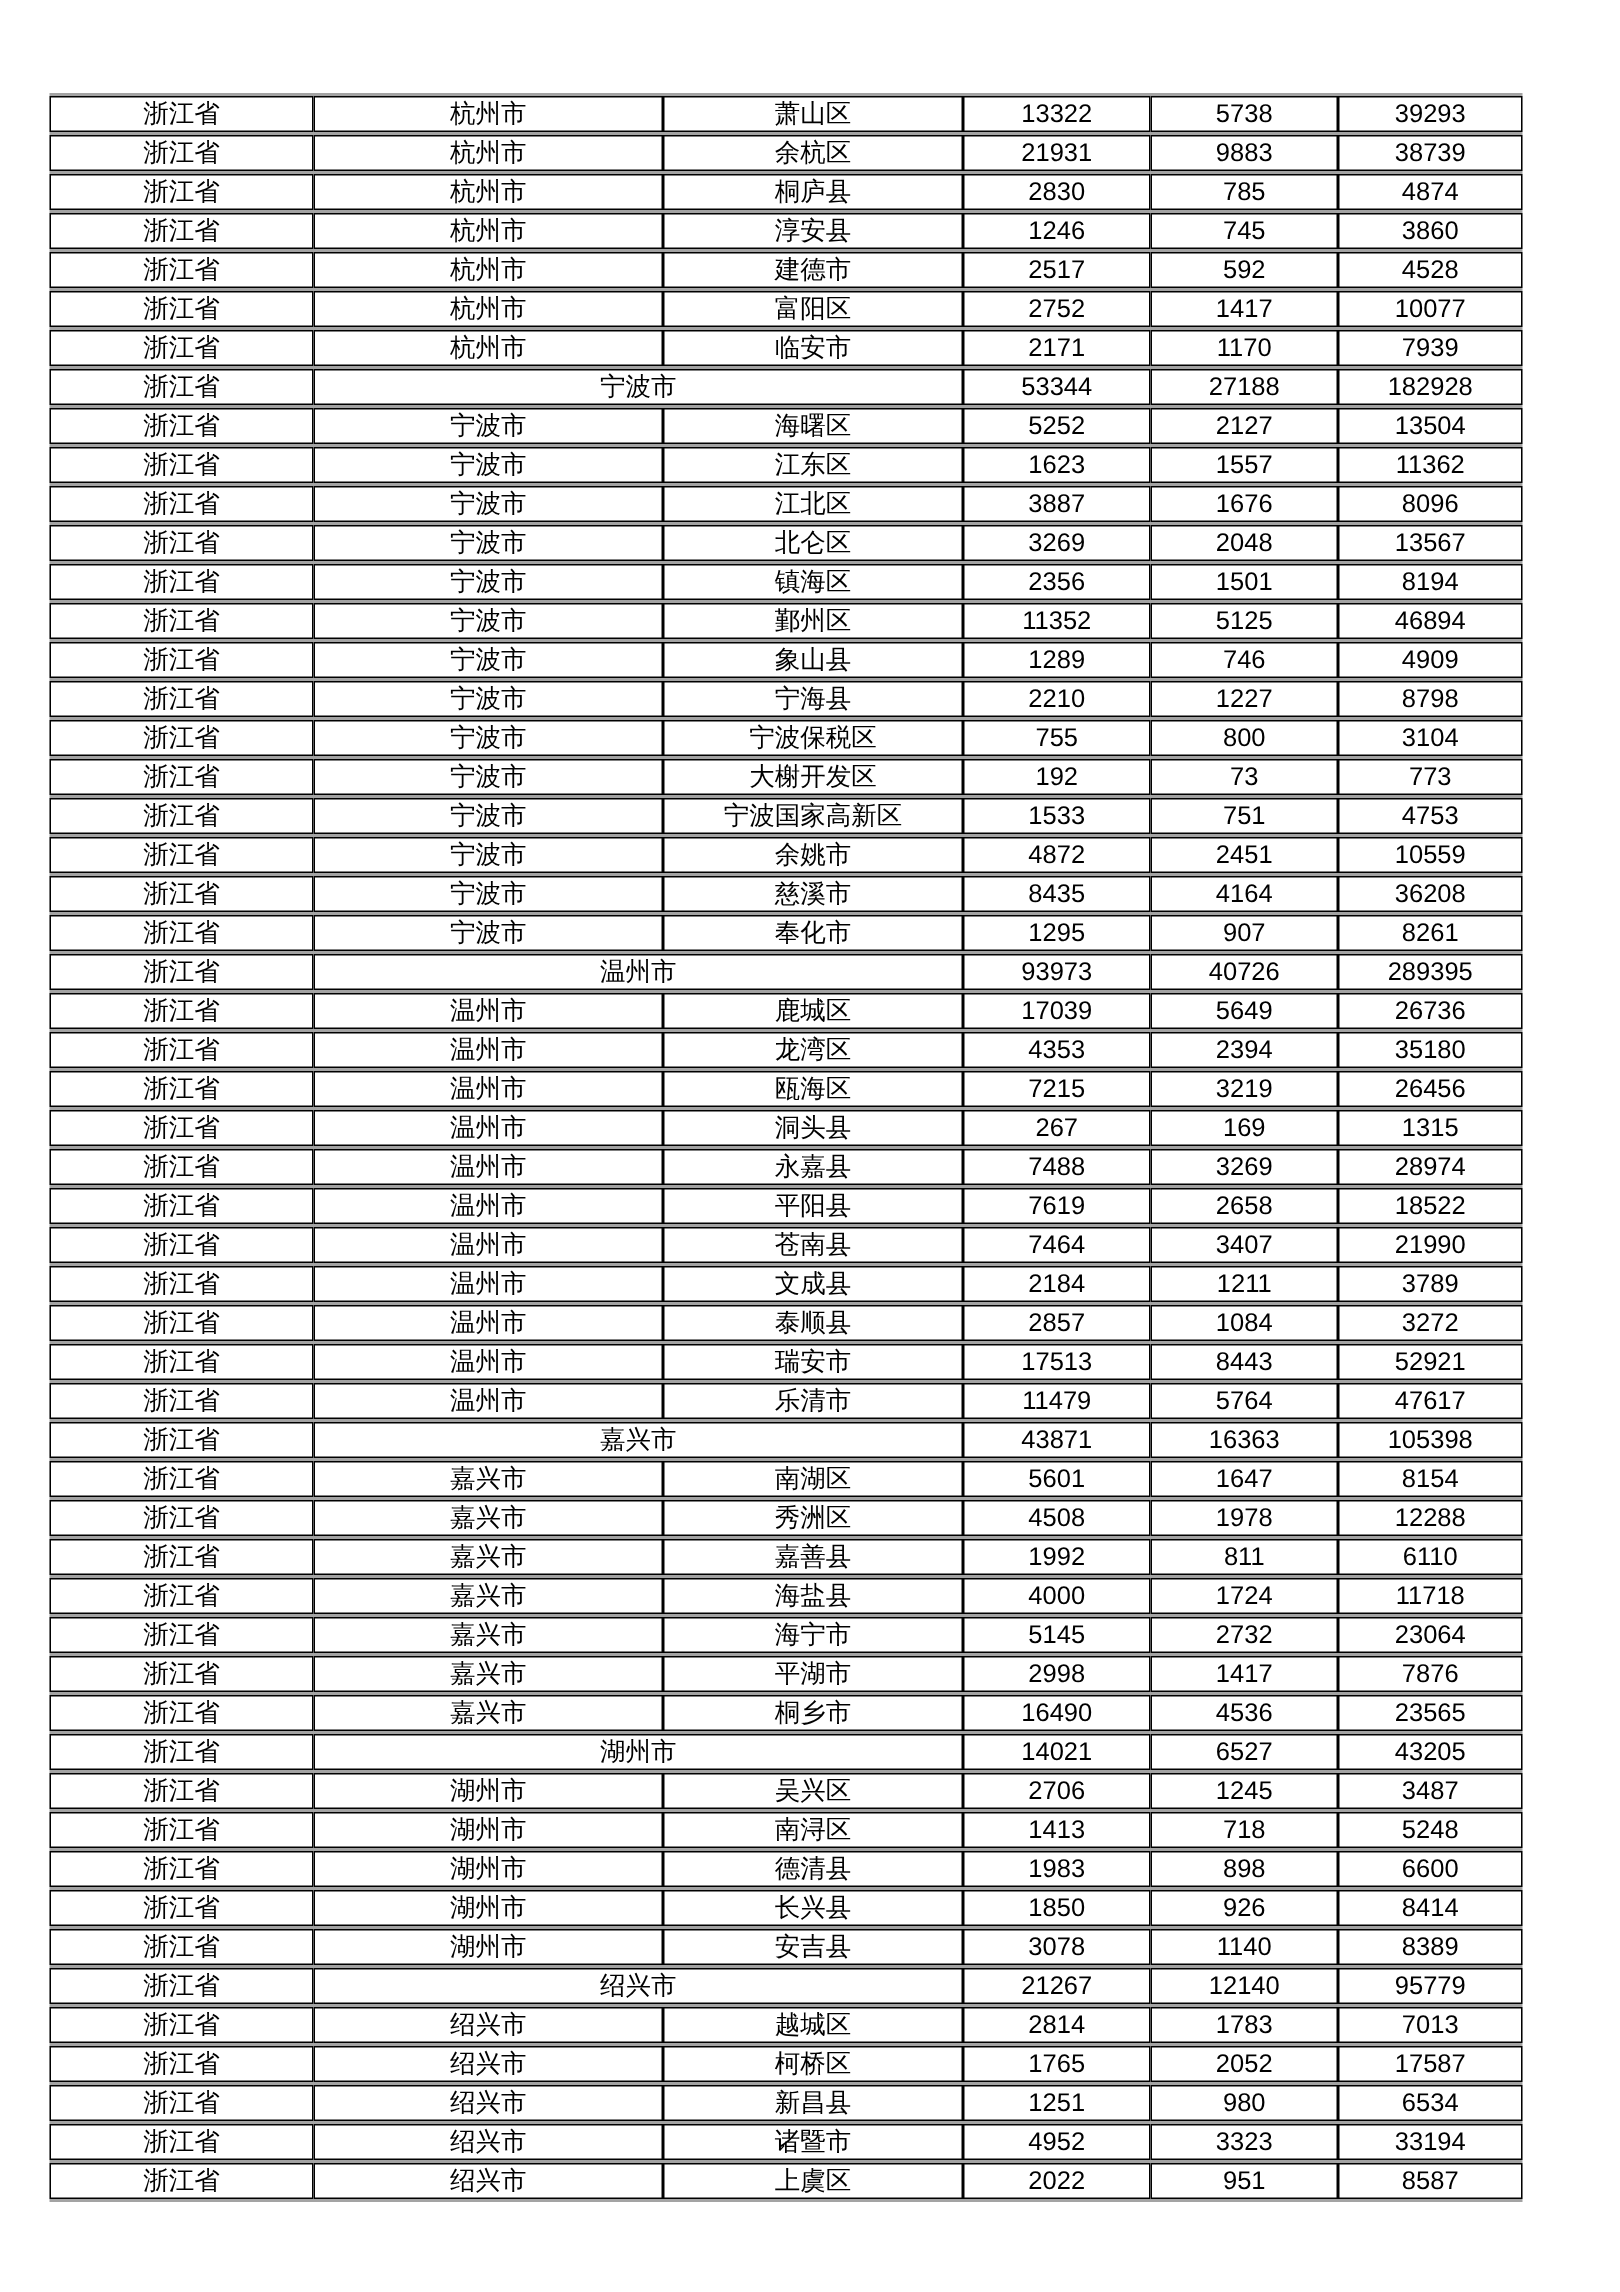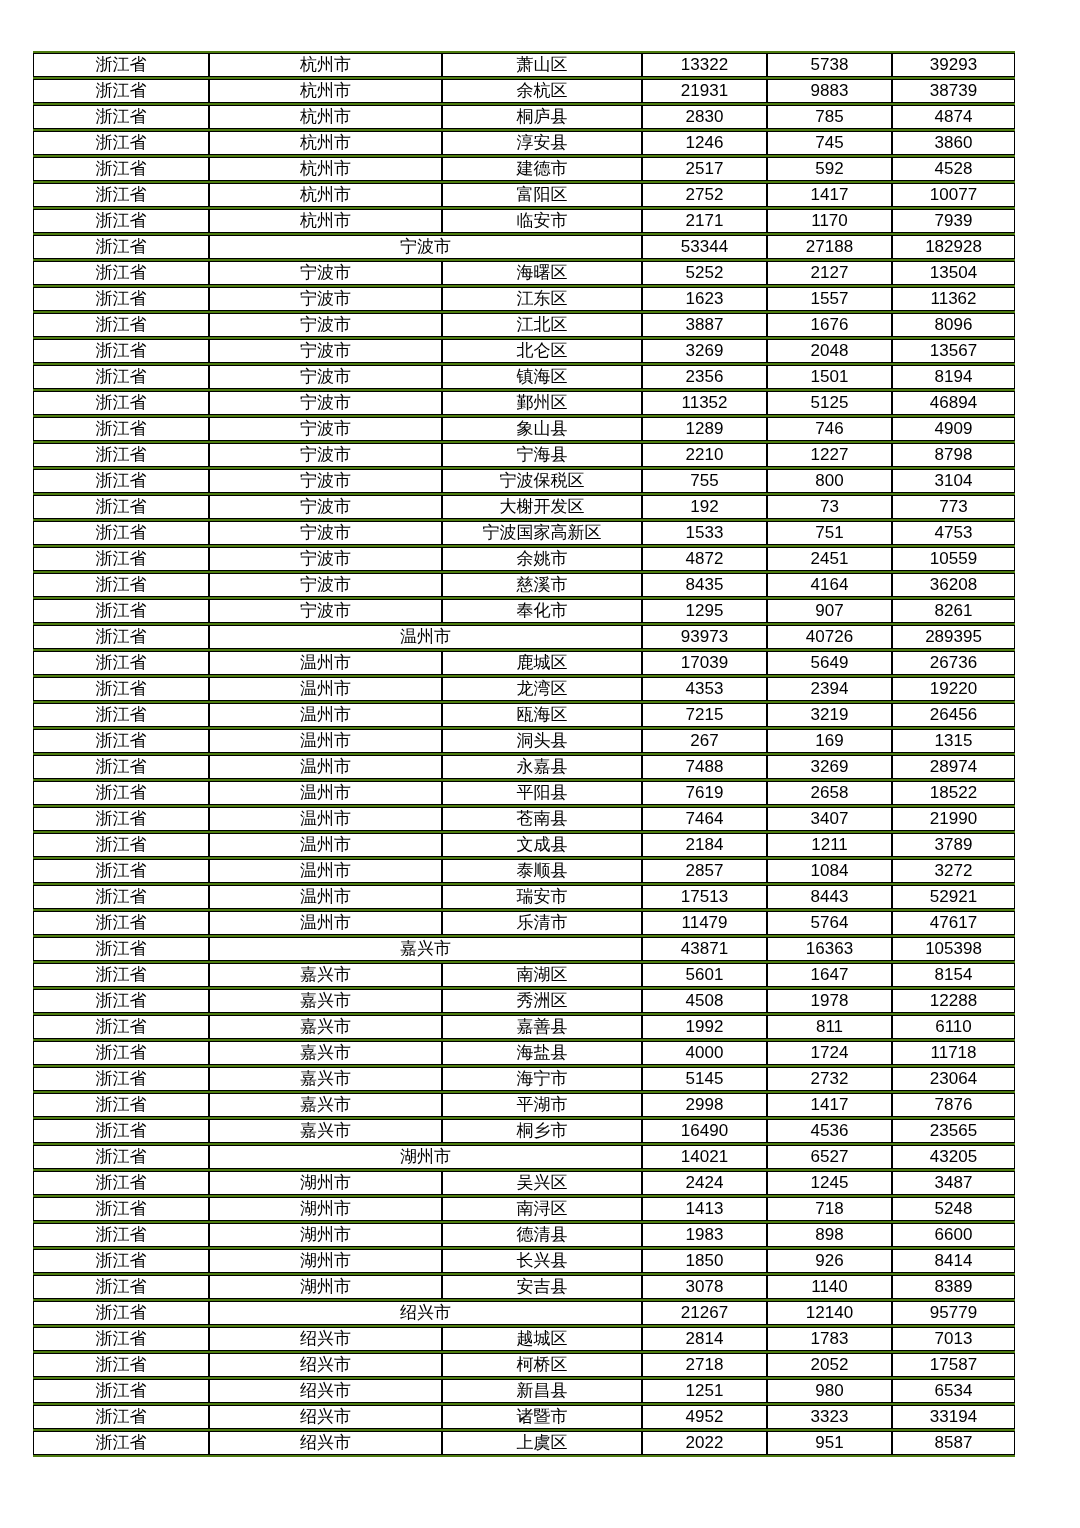--- a/index.html
+++ b/index.html
@@ -10,26 +10,26 @@
   .page {
     position: relative;
     width: 1080px;
     height: 1528px;
     background: #ffffff;
     overflow: hidden;
   }
   table.data-table {
     position: absolute;
     left: 33px;
-    top: 51px;
+    top: 62px;
     width: 982px;
     table-layout: fixed;
     border-collapse: separate;
     border-spacing: 0 2px;
-    background: #4d7c0f;
+    background: #a3a3a3;
   }
   table.data-table td {
     border: 1px solid #000000;
     height: 22px;
     padding: 0 2px;
     text-align: center;
     vertical-align: middle;
     font-family: "Liberation Sans", "DejaVu Sans", sans-serif;
     font-size: 17px;
     line-height: 22px;
@@ -242,21 +242,21 @@
           <td>17039</td>
           <td>5649</td>
           <td>26736</td>
         </tr>
         <tr>
           <td>浙江省</td>
           <td>温州市</td>
           <td>龙湾区</td>
           <td>4353</td>
           <td>2394</td>
-          <td>19220</td>
+          <td>35180</td>
         </tr>
         <tr>
           <td>浙江省</td>
           <td>温州市</td>
           <td>瓯海区</td>
           <td>7215</td>
           <td>3219</td>
           <td>26456</td>
         </tr>
         <tr>
@@ -390,21 +390,21 @@
           <td>浙江省</td>
           <td colspan="2">湖州市</td>
           <td>14021</td>
           <td>6527</td>
           <td>43205</td>
         </tr>
         <tr>
           <td>浙江省</td>
           <td>湖州市</td>
           <td>吴兴区</td>
-          <td>2424</td>
+          <td>2706</td>
           <td>1245</td>
           <td>3487</td>
         </tr>
         <tr>
           <td>浙江省</td>
           <td>湖州市</td>
           <td>南浔区</td>
           <td>1413</td>
           <td>718</td>
           <td>5248</td>
@@ -445,21 +445,21 @@
           <td>绍兴市</td>
           <td>越城区</td>
           <td>2814</td>
           <td>1783</td>
           <td>7013</td>
         </tr>
         <tr>
           <td>浙江省</td>
           <td>绍兴市</td>
           <td>柯桥区</td>
-          <td>2718</td>
+          <td>1765</td>
           <td>2052</td>
           <td>17587</td>
         </tr>
         <tr>
           <td>浙江省</td>
           <td>绍兴市</td>
           <td>新昌县</td>
           <td>1251</td>
           <td>980</td>
           <td>6534</td>

